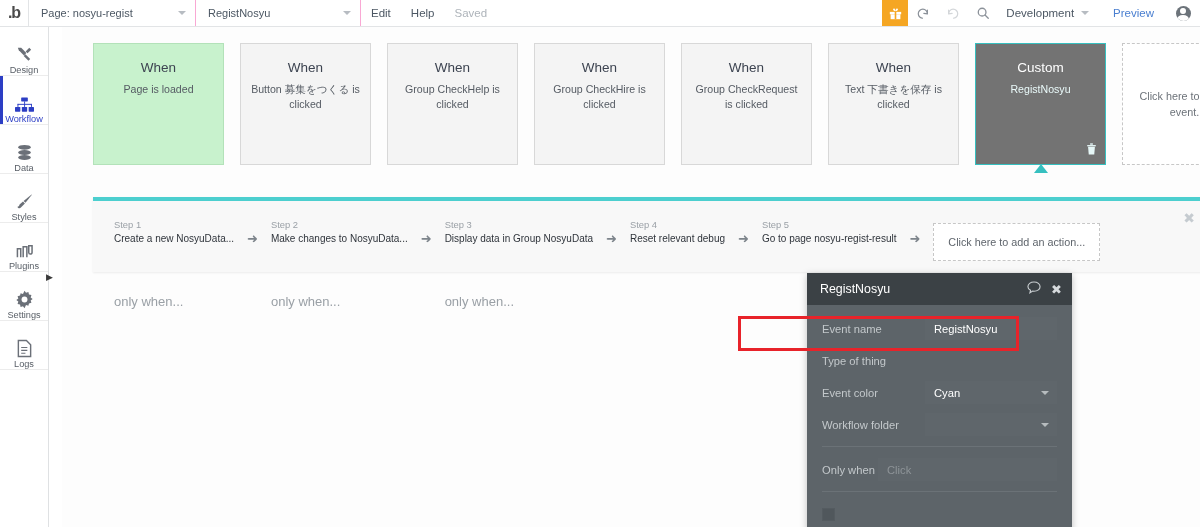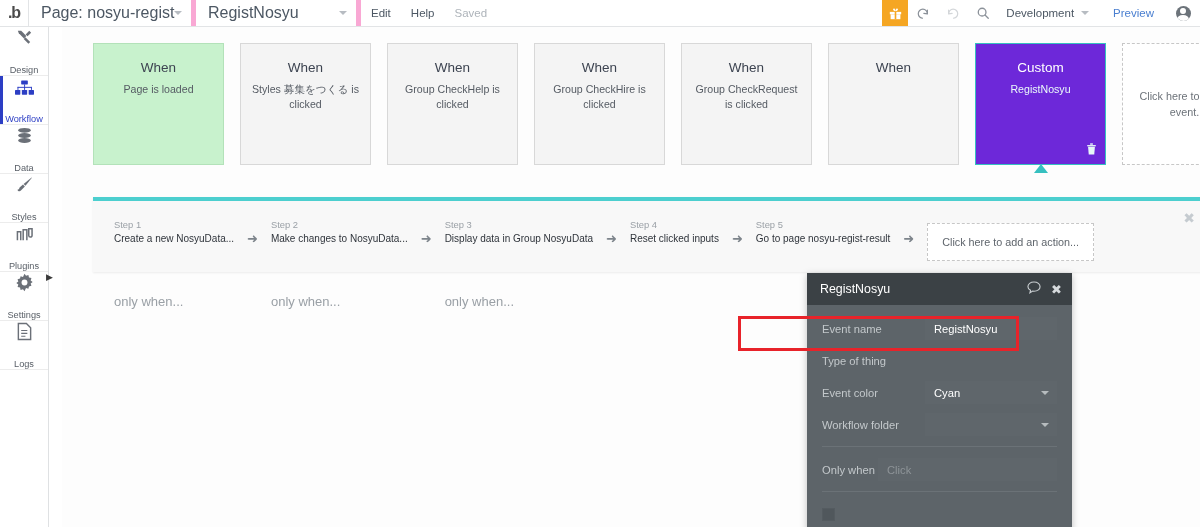--- a/index.html
+++ b/index.html
@@ -17,22 +17,22 @@
     position: absolute; top: 0; left: 0; width: 1200px; height: 27px;
     background: #ffffff; border-bottom: 1px solid #e2e4e6;
     display: flex; align-items: center;
   }
   .logo {
     width: 28px; height: 26px; display: flex; align-items: center; justify-content: center;
     font-size: 16px; font-weight: 700; color: #4a4a4a; letter-spacing: -1px;
   }
   .tb-select {
     height: 26px; display: flex; align-items: center; position: relative;
-    border-left: 1px solid #e2e4e6; border-right: 5px solid #f9a8d4;
-    padding: 0 22px 0 12px; font-size: 16px; color: #4c5763; white-space: nowrap;
+    border-left: 1px solid #e2e4e6; border-right: 1px solid #f9a8d4;
+    padding: 0 22px 0 12px; font-size: 11px; color: #4c5763; white-space: nowrap;
   }
   .tb-select.w1 { width: 168px; }
   .tb-select.w2 { width: 165px; border-left: none; }
   .caret-sm {
     position: absolute; right: 9px; top: 50%; margin-top: -2px;
     width: 0; height: 0; border-left: 4px solid transparent; border-right: 4px solid transparent;
     border-top: 4px solid #b7bcc2;
   }
   .tb-link {
     font-size: 11.5px; color: #4c5763; padding: 0 10px; height: 26px;
@@ -66,21 +66,21 @@
     content: ""; position: absolute; top: 9.6px; left: 1.7px; width: 11.6px; height: 9px;
     border-radius: 50% 50% 0 0; background: #fff;
   }
 
   
   .sidebar {
     position: absolute; top: 27px; left: 0; width: 49px; height: 500px;
     background: #ffffff; border-right: 1px solid #dfe1e3;
   }
   .sb-item {
-    height: 49px; display: flex; flex-direction: column; align-items: center; justify-content: space-between;
+    height: 49px; display: flex; flex-direction: column; align-items: center; justify-content: flex-end;
     border-bottom: 1px solid #ececec; position: relative; cursor: pointer; gap: 2px;
   }
   .sb-item .sb-ico { height: 20px; display: flex; align-items: flex-end; color: #6b7078; }
   .sb-item .sb-label { font-size: 9.2px; color: #5a6068; line-height: 1; }
   .sb-item.active::before {
     content: ""; position: absolute; left: 0; top: 0; bottom: 0; width: 3px; background: #2c3ec4;
   }
   .sb-item.active .sb-ico, .sb-item.active .sb-label { color: #2c3ec4; }
   .sb-handle {
     position: absolute; left: 45px; top: 243px; width: 9px; height: 13px;
@@ -98,21 +98,21 @@
   .events-row {
     position: absolute; top: 16px; left: 31px; display: flex; gap: 16px;
   }
   .ev-card {
     width: 131px; height: 122px; background: #f4f4f4; border: 1px solid #d8d8d8;
     padding-top: 15px; text-align: center; cursor: pointer; position: relative;
   }
   .ev-card .ev-title { font-size: 13.5px; color: #3d4451; line-height: 1.3; }
   .ev-card .ev-sub { font-size: 10.6px; color: #555b63; line-height: 1.42; padding: 5px 9px 0; }
   .ev-card.green { background: #c8f2cd; border-color: #b3e2b9; }
-  .ev-card.teal { background: #6d28d9; border-color: #36c0c0; }
+  .ev-card.teal { background: #737373; border-color: #36c0c0; }
   .ev-card.teal .ev-title { color: #ffffff; font-size: 13.5px; }
   .ev-card.teal .ev-sub { color: #eafafa; }
   .ev-card .trash {
     position: absolute; right: 8px; bottom: 6px; font-size: 12px; color: #e6f7f7;
   }
   .ev-card .pointer {
     position: absolute; left: 50%; margin-left: -7px; bottom: -9px;
     width: 0; height: 0; border-left: 7px solid transparent; border-right: 7px solid transparent;
     border-bottom: 9px solid #36c0c0;
   }
@@ -321,36 +321,37 @@
 
   <div class="canvas">
 
     <div class="events-row">
       <div class="ev-card green">
         <div class="ev-title">When</div>
         <div class="ev-sub">Page is loaded</div>
       </div>
       <div class="ev-card">
         <div class="ev-title">When</div>
-        <div class="ev-sub">Styles 募集をつくる is clicked</div>
+        <div class="ev-sub">Button 募集をつくる is clicked</div>
       </div>
       <div class="ev-card">
         <div class="ev-title">When</div>
         <div class="ev-sub">Group CheckHelp is clicked</div>
       </div>
       <div class="ev-card">
         <div class="ev-title">When</div>
         <div class="ev-sub">Group CheckHire is clicked</div>
       </div>
       <div class="ev-card">
         <div class="ev-title">When</div>
         <div class="ev-sub">Group CheckRequest is clicked</div>
       </div>
       <div class="ev-card">
         <div class="ev-title">When</div>
+        <div class="ev-sub">Text 下書きを保存 is clicked</div>
       </div>
       <div class="ev-card teal">
         <div class="ev-title">Custom</div>
         <div class="ev-sub">RegistNosyu</div>
         <span class="trash">
           <svg width="11" height="12" viewBox="0 0 12 14" fill="#e6f7f7">
             <rect x="1" y="2.4" width="10" height="1.5"></rect>
               <rect x="4.4" y="0.4" width="3.2" height="1.6"></rect>
             <path d="M2 4.4 L10 4.4 L9.2 13.4 L2.8 13.4 Z"></path>
           </svg>
@@ -376,21 +377,21 @@
         </div>
         <div class="arrow">➜</div>
         <div class="step">
           <div class="s-num">Step 3</div>
           <div class="s-title">Display data in Group NosyuData</div>
           <div class="s-only">only when...</div>
         </div>
         <div class="arrow">➜</div>
         <div class="step">
           <div class="s-num">Step 4</div>
-          <div class="s-title">Reset clicked inputs</div>
+          <div class="s-title">Reset relevant debug</div>
           <div class="s-only"></div>
         </div>
         <div class="arrow">➜</div>
         <div class="step">
           <div class="s-num">Step 5</div>
           <div class="s-title">Go to page nosyu-regist-result</div>
           <div class="s-only"></div>
         </div>
         <div class="arrow">➜</div>
         <div class="act-add">Click here to add an action...</div>

